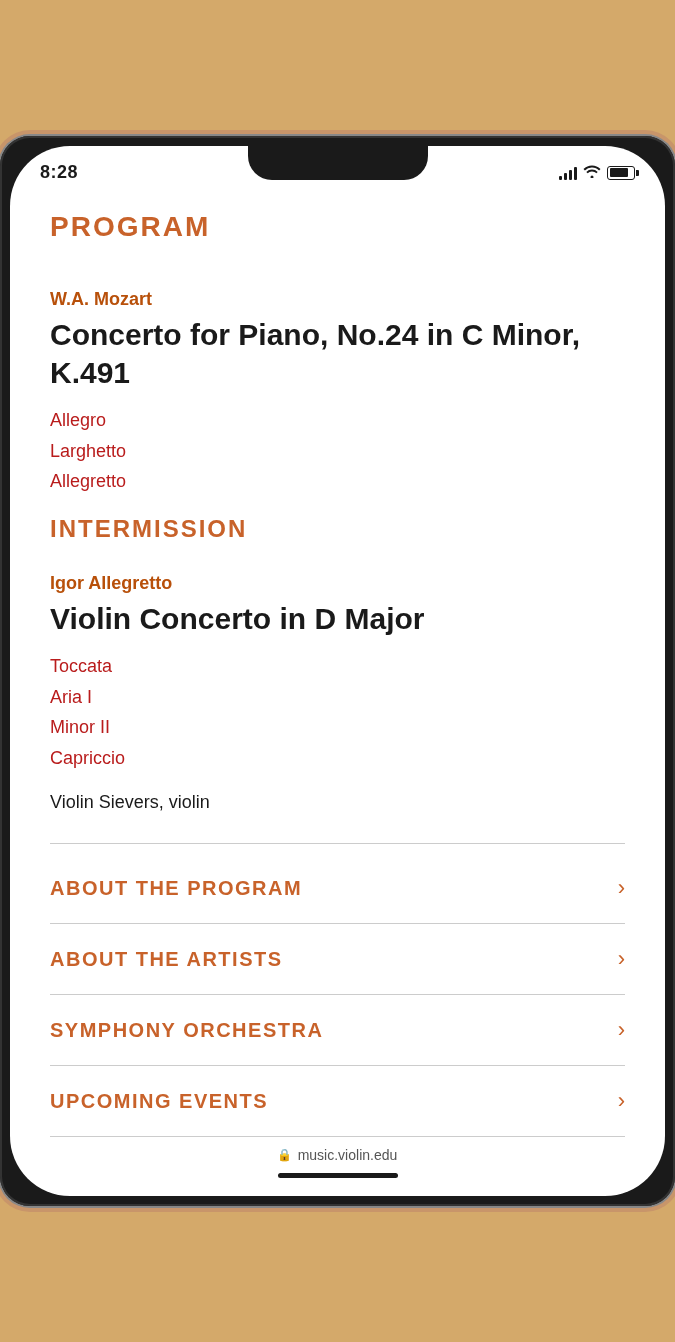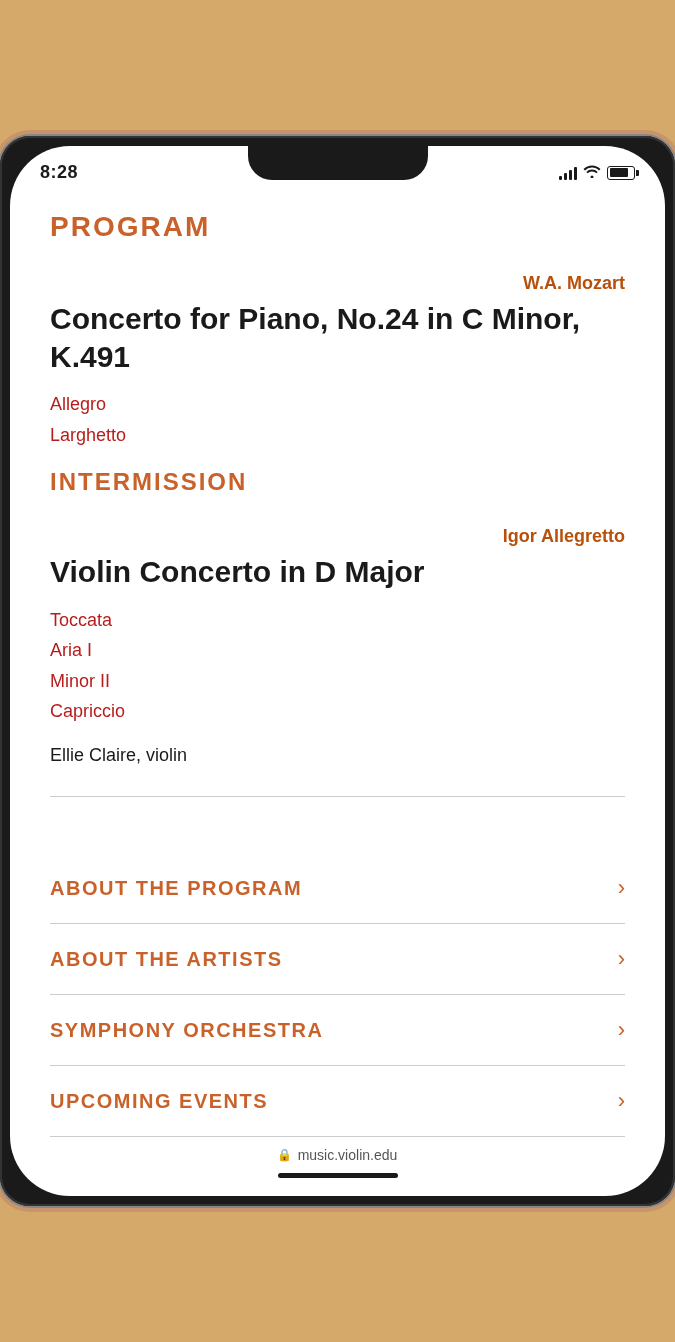--- a/index.html
+++ b/index.html
@@ -158,29 +158,28 @@
     }
 
     .content::-webkit-scrollbar { display: none; }
 
     .section-title {
       font-size: 28px;
       font-weight: 700;
       color: #c8622a;
       letter-spacing: 2px;
       text-transform: uppercase;
-      margin-bottom: 30px;
+      margin-bottom: 46px;
     }
 
     .composer-name {
       font-size: 18px;
       font-weight: 700;
       color: #b8500a;
       margin-bottom: 6px;
-      text-align: right;
     }
 
     .piece-title {
       font-size: 30px;
       font-weight: 700;
       color: #1a1a1a;
       line-height: 1.25;
       margin-bottom: 14px;
     }
 
@@ -304,35 +303,36 @@
 
     <div class="content">
       <h1 class="section-title">PROGRAM</h1>
 
       <div>
         <div class="composer-name">W.A. Mozart</div>
         <div class="piece-title">Concerto for Piano, No.24 in C Minor, K.491</div>
         <div class="movements">
           <div class="movement">Allegro</div>
           <div class="movement">Larghetto</div>
+          <div class="movement">Allegretto</div>
         </div>
       </div>
 
       <div class="intermission">INTERMISSION</div>
 
       <div>
         <div class="composer-name">Igor Allegretto</div>
         <div class="piece-title">Violin Concerto in D Major</div>
         <div class="movements">
           <div class="movement">Toccata</div>
           <div class="movement">Aria I</div>
           <div class="movement">Minor II</div>
           <div class="movement">Capriccio</div>
         </div>
-        <div class="soloist">Ellie Claire, violin</div>
+        <div class="soloist">Violin Sievers, violin</div>
       </div>
 
       <div class="divider-section"></div>
     </div>
 
     <div class="nav-items-container">
       <div class="nav-item">
         <span class="nav-item-label">ABOUT THE PROGRAM</span>
         <span class="chevron">›</span>
       </div>

